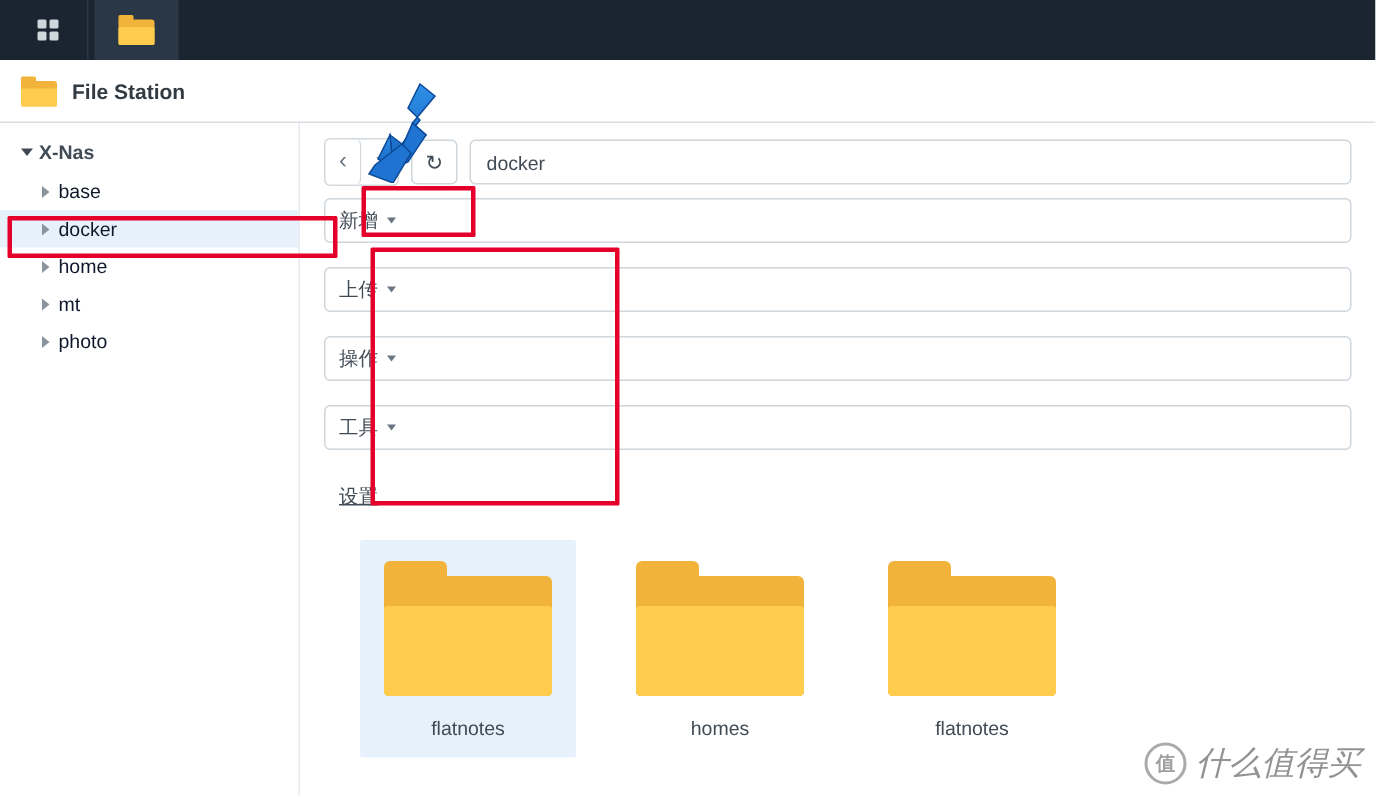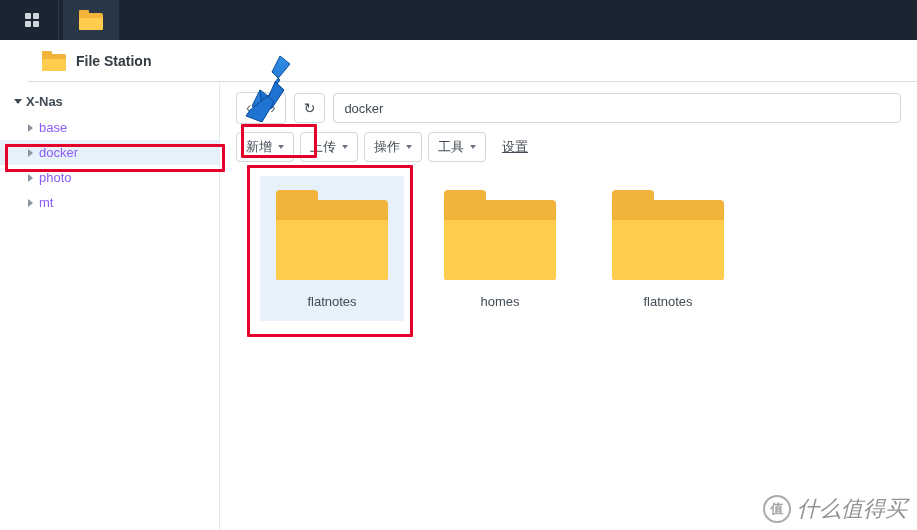--- a/index.html
+++ b/index.html
@@ -36,54 +36,53 @@
 
   
   .header {
     height: 42px;
     background: #fff;
     border-bottom: 1px solid #d9dee3;
     display: flex;
     align-items: center;
     padding: 0 14px;
     gap: 10px;
-    margin-left: 28px;
   }
   .header-title {
     font-weight: 600;
     color: #323a42;
     font-size: 14px;
   }
 
   
   .main {
     display: flex;
     height: calc(530px - 40px - 42px);
   }
   .sidebar {
-    width: 220px;
+    width: 200px;
     border-right: 1px solid #e6eaed;
     padding-top: 6px;
     background:#fff;
   }
   .tree-root {
     padding: 6px 0 6px 14px;
     font-weight: 700;
     display: flex;
     align-items: center;
     gap: 4px;
     cursor: pointer;
   }
   .tree-item {
     padding: 5px 0 5px 28px;
     display: flex;
     align-items: center;
     gap: 6px;
     cursor: pointer;
-    color: #8b5cf6;
+    color: #0f172a;
     position: relative;
   }
   .tree-item.selected {
     background: #e6f1fb;
   }
   .caret {
     width: 0; height: 0;
     border-top: 4px solid transparent;
     border-bottom: 4px solid transparent;
     border-left: 5px solid #8a949e;
@@ -139,22 +138,23 @@
     border: 1px solid #cfd6dc;
     border-radius: 4px;
     padding: 0 10px;
     font-size: 13px;
     color: #414b55;
     outline: none;
     background:#fff;
   }
   .action-row {
     display: flex;
-    gap: 6px;
+    gap: 16px;
     margin-bottom: 14px;
+    flex-direction: column;
   }
   .btn-caret {
     width:0;height:0;
     border-left:3px solid transparent;
     border-right:3px solid transparent;
     border-top:4px solid #6b7682;
     margin-left:3px;
   }
   .btn.plain {
     border-color: transparent;
@@ -300,25 +300,29 @@
     <div class="tree-item">
       <span class="caret"></span>
       <span>base</span>
     </div>
     <div class="tree-item selected">
       <span class="caret"></span>
       <span>docker</span>
     </div>
     <div class="tree-item">
       <span class="caret"></span>
-      <span>photo</span>
+      <span>home</span>
     </div>
     <div class="tree-item">
       <span class="caret"></span>
       <span>mt</span>
+    </div>
+    <div class="tree-item">
+      <span class="caret"></span>
+      <span>photo</span>
     </div>
   </div>
 
   <div class="content">
 
     <div class="nav-row">
       <div class="btn-group">
         <button class="btn">
             <span class="nav-arrow">‹</span>
           </button>

